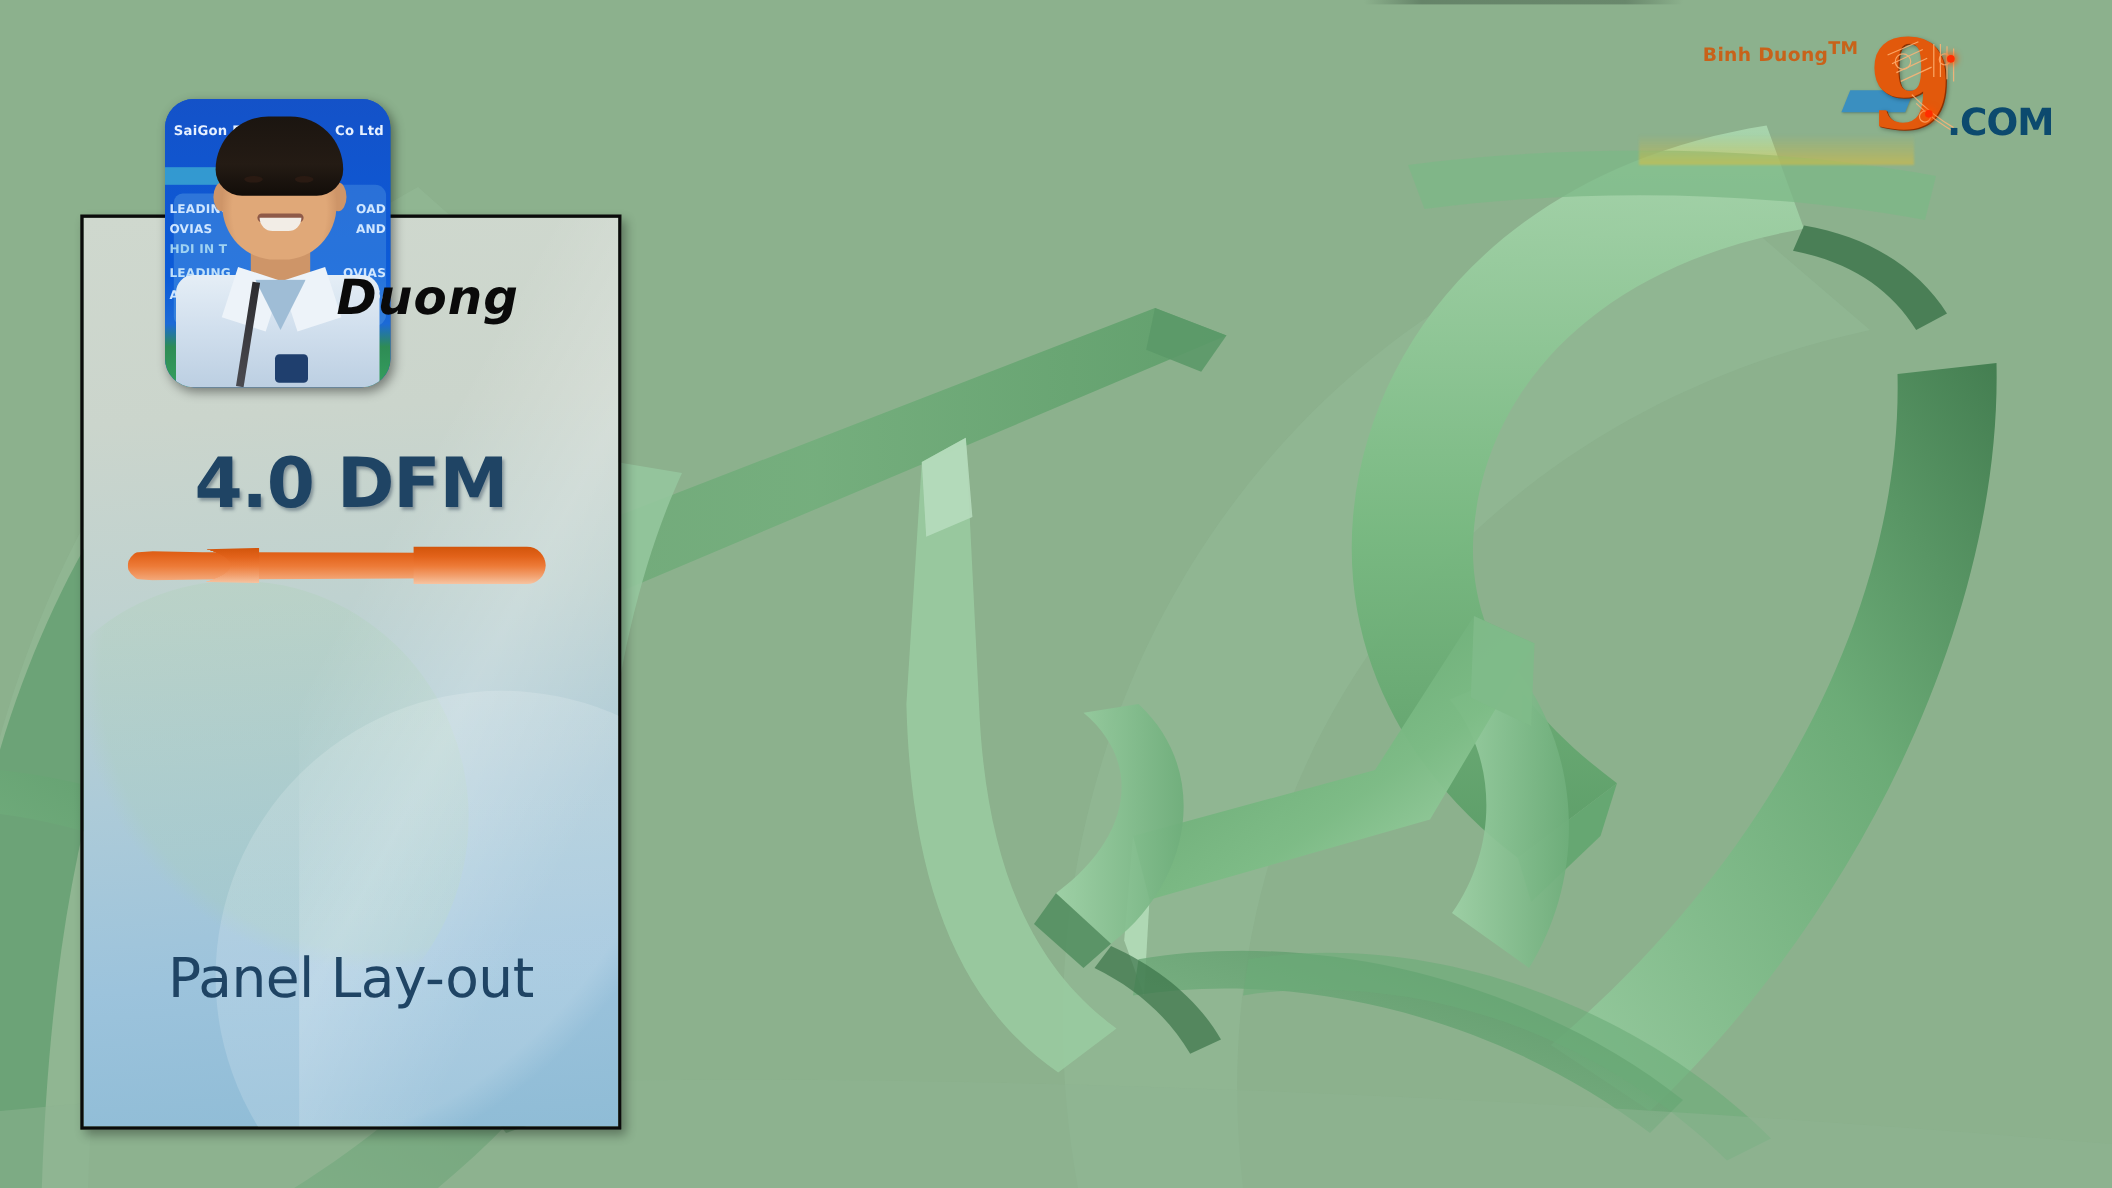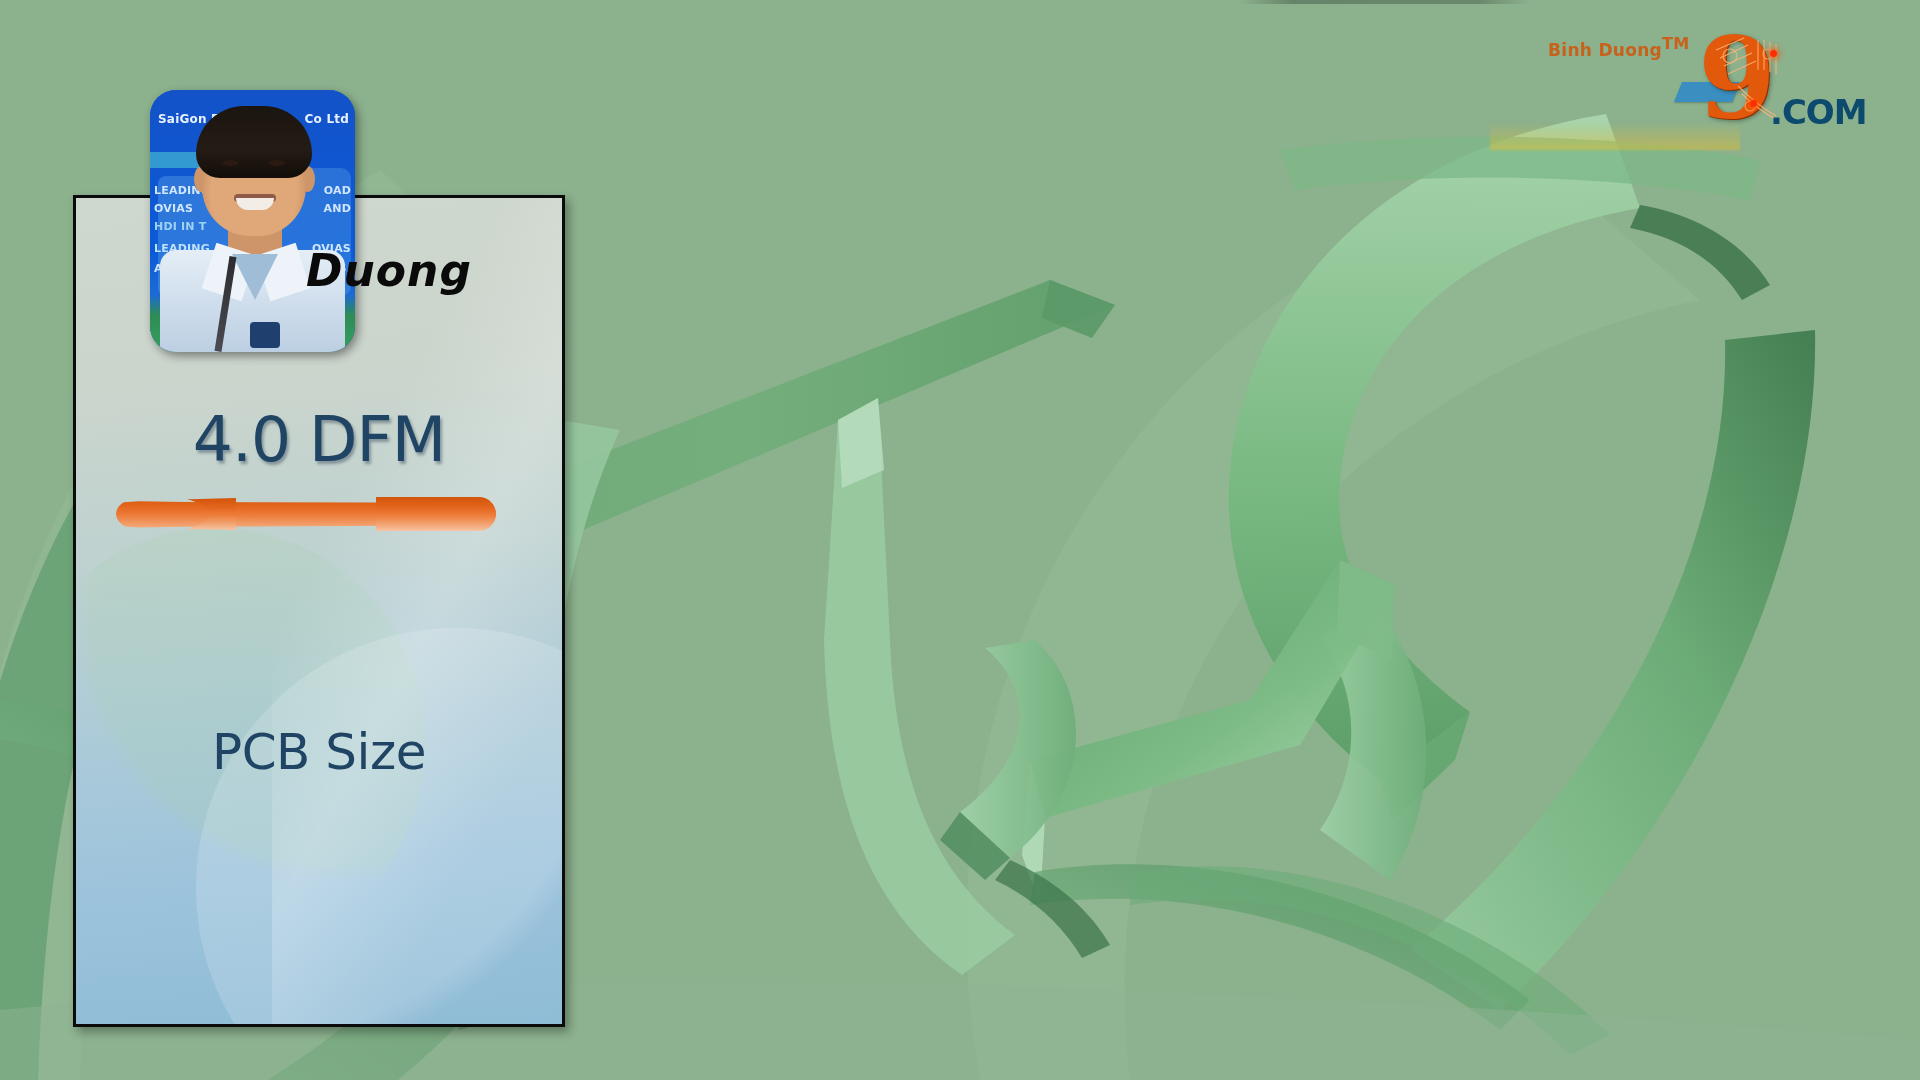--- a/index.html
+++ b/index.html
@@ -178,21 +178,21 @@
   #name{
     position:absolute;left:306px;top:245px;
     font-family:"DejaVu Sans","Liberation Sans",sans-serif;
     font-style:italic;font-weight:bold;font-size:44px;color:#0A0A0A;
     letter-spacing:1px;z-index:40;
   }
 
   
   #headline{
     position:absolute;left:0;right:0;top:205px;text-align:center;
-    font-size:63px;font-weight:normal;color:#1F4464;letter-spacing:-1px;
+    font-size:63px;font-weight:bold;color:#1F4464;letter-spacing:-1px;
     text-shadow:2px 3px 3px rgba(40,60,80,.42);
   }
   
   #divider{
     position:absolute;left:40px;top:296px;width:380px;height:40px;
   }
   #divider .lens{
     position:absolute;left:0;top:0;width:380px;height:40px;
     background:linear-gradient(180deg,#D2550B 0%,#E2621A 26%,#ED7B38 52%,#F2A06E 78%,#F6C4A2 100%);
     border-radius:40px/20px;
@@ -344,21 +344,21 @@
     <div class="card-sheen"></div>
 
     <div id="headline">4.0 DFM</div>
 
     <div id="divider">
       <div class="lens"></div>
       <div class="lens-round"></div>
       <div class="lens-tip"></div>
     </div>
 
-    <div class="line" id="line-pcb">PCB Size</div>
+    <div class="line" id="line-panel">Panel Lay-out</div>
   </div>
 
   <div id="photo">
     <div class="banner"></div>
     <div class="teal"></div>
     <div class="panel-lite"></div>
     <div class="panel-lite2"></div>
 
     <div class="btxt t-title">SaiGon Fab</div>
     <div class="btxt t-title2">Co Ltd</div>

